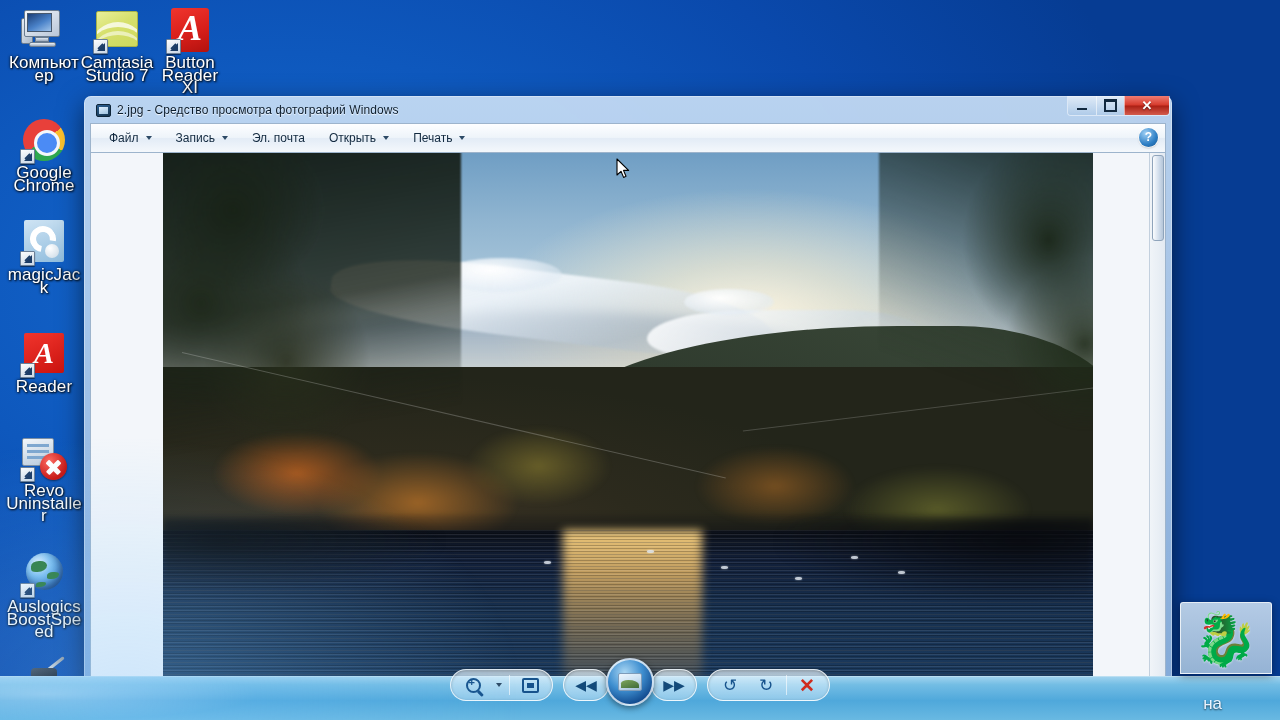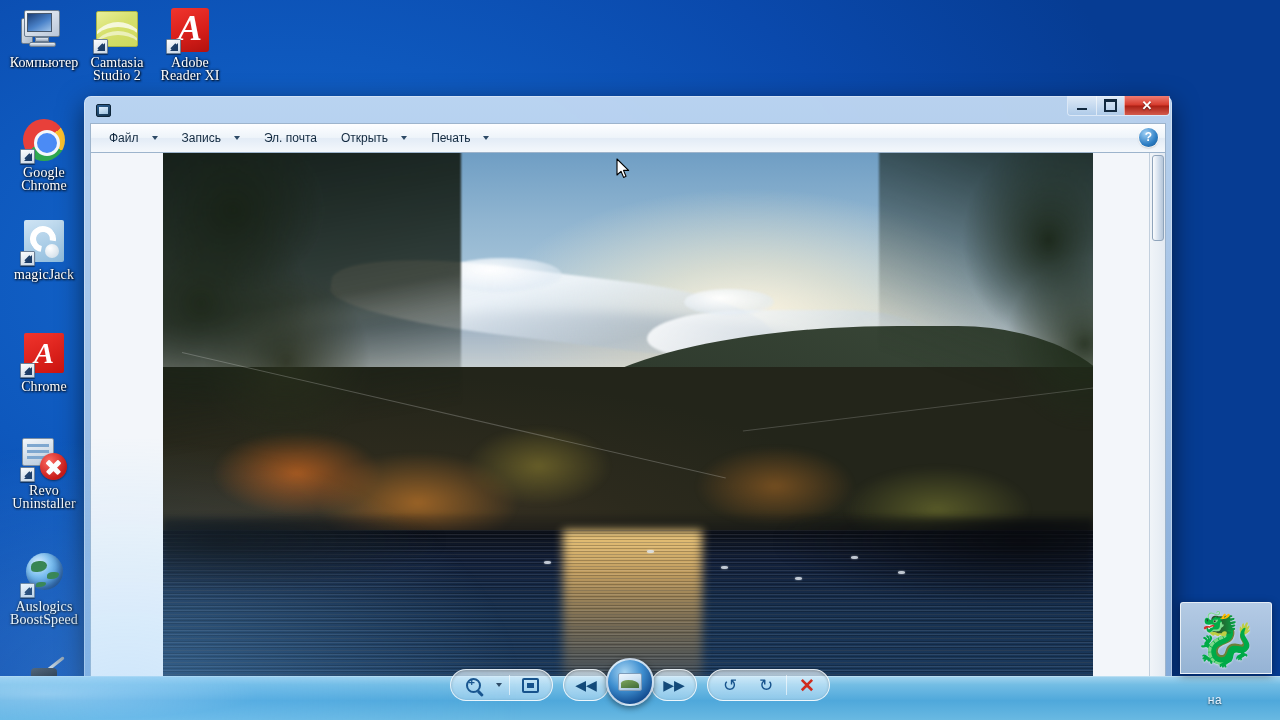--- a/index.html
+++ b/index.html
@@ -24,23 +24,23 @@
   }
 
   
   .icon-cell{
     position:absolute; width:76px; text-align:center; user-select:none;
   }
   .icon-art{
     width:48px; height:48px; margin:0 auto 3px; position:relative;
   }
   .icon-label{
-    font-size:14px; line-height:12.5px; color:#ffffff;
+    font-size:17px; line-height:12.5px; color:#ffffff;
     text-shadow: 0 0 3px rgba(0,0,0,.95), 1px 1px 2px rgba(0,0,0,.9);
-    letter-spacing:.1px; word-wrap:break-word;font-family:Liberation Serif, serif;
+    letter-spacing:.1px; word-wrap:break-word;
   }
   
   .shortcut{
     position:absolute; left:0; bottom:0; width:15px; height:15px;
     background:linear-gradient(160deg,#fdfdfd,#c9d7e6);
     border:1px solid #6d8097; border-radius:1px;
     box-shadow:0 1px 1px rgba(0,0,0,.5);
   }
   .shortcut::after{
     content:""; position:absolute; left:3px; top:3px;
@@ -246,21 +246,21 @@
     text-shadow:0 1px 1px rgba(0,0,0,.5);
   }
 
   
   #toolbar{
     height:29px; background:linear-gradient(180deg,#fdfeff 0%,#eef4fa 48%,#e3ecf6 52%,#f4f8fc 100%);
     border:1px solid #9db4cc; border-bottom:none;
     display:flex; align-items:center; padding-left:8px; position:relative;
   }
   .tb-item{
-    display:flex; align-items:center; gap:13px; height:22px;
+    display:flex; align-items:center; gap:7px; height:22px;
     padding:0 9px; margin-right:4px; font-size:12px; color:#12293f;
     border:1px solid transparent; border-radius:3px; white-space:nowrap;
   }
   .caret{
     width:0;height:0;border-style:solid;border-width:4px 3.5px 0 3.5px;
     border-color:#2d4a66 transparent transparent transparent;
   }
   .help-btn{
     position:absolute; right:7px; top:4px; width:19px; height:19px; border-radius:50%;
     background:radial-gradient(circle at 35% 28%, #9fd0f5, #2d7ec4 60%, #16548f 100%);
@@ -496,23 +496,22 @@
     border-radius:3px 3px 0 0;
     box-shadow:0 2px 8px rgba(0,0,0,.4);
     overflow:hidden;
   }
   #thumb .dragon{
     position:absolute; left:0; top:0; width:100%; height:100%;
     color:#2a3f5c; font-size:52px; line-height:72px; text-align:center;
     text-shadow:0 1px 2px rgba(255,255,255,.5);
   }
   #tray-text{
-    position:absolute; right:58px; bottom:12px; font-size:12px; color:#eaf4ff;
+    position:absolute; right:58px; bottom:6px; font-size:17px; color:#eaf4ff;
     text-shadow:0 1px 2px rgba(0,0,0,.7);
-    font-family:Liberation Mono, monospace;
   }
 
   
   #cursor{
     position:absolute; left:616px; top:158px; width:14px; height:21px; z-index:50;
     pointer-events:none;
   }
 </style>
 </head>
 <body>
@@ -528,30 +527,30 @@
         <div class="base"></div>
     </div>
     <div class="icon-label">Компьютер</div>
   </div>
 
   <div class="icon-cell" style="left:79px; top:6px;">
     <div class="icon-art ico-camtasia">
       <div class="sheet"></div>
         <div class="shortcut"></div>
     </div>
-    <div class="icon-label">Camtasia Studio 2</div>
+    <div class="icon-label">Camtasia Studio 7</div>
   </div>
 
   <div class="icon-cell" style="left:152px; top:6px;">
     <div class="icon-art ico-adobe">
       <div class="sq"></div>
         <div class="a">A</div>
         <div class="shortcut"></div>
     </div>
-    <div class="icon-label">Adobe Reader XI</div>
+    <div class="icon-label">Button Reader XI</div>
   </div>
 
   <div class="icon-cell" style="left:6px; top:116px;">
     <div class="icon-art ico-chrome">
       <div class="ring"></div>
         <div class="shortcut"></div>
     </div>
     <div class="icon-label">Google Chrome</div>
   </div>
 
@@ -564,21 +563,21 @@
     </div>
     <div class="icon-label">magicJack</div>
   </div>
 
   <div class="icon-cell" style="left:6px; top:330px;">
     <div class="icon-art ico-avira">
       <div class="sq"></div>
         <div class="sym">A</div>
         <div class="shortcut"></div>
     </div>
-    <div class="icon-label">Chrome</div>
+    <div class="icon-label">Reader</div>
   </div>
 
   <div class="icon-cell" style="left:6px; top:434px;">
     <div class="icon-art ico-revo">
       <div class="box">
           <i style="top:5px"></i>
           <i style="top:11px"></i>
           <i style="top:17px"></i>
         </div>
       <div class="x"></div>
@@ -603,20 +602,21 @@
       <div class="star">★</div>
         <div class="shortcut"></div>
     </div>
     <div class="icon-label">One Button</div>
   </div>
 
   <div id="viewer">
 
     <div id="titlebar">
       <div class="title-icon"></div>
+      <div class="title-text">2.jpg - Средство просмотра фотографий Windows</div>
       <div class="win-buttons">
         <div class="wbtn min"></div>
         <div class="wbtn max"></div>
         <div class="wbtn close">✕</div>
       </div>
     </div>
 
     <div id="toolbar">
       <div class="tb-item">
         <span>Файл</span>

